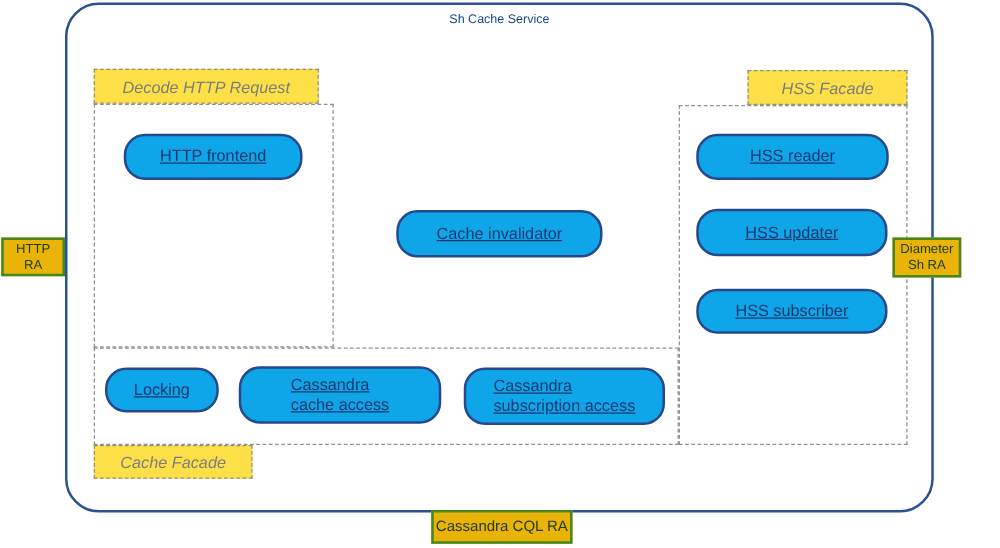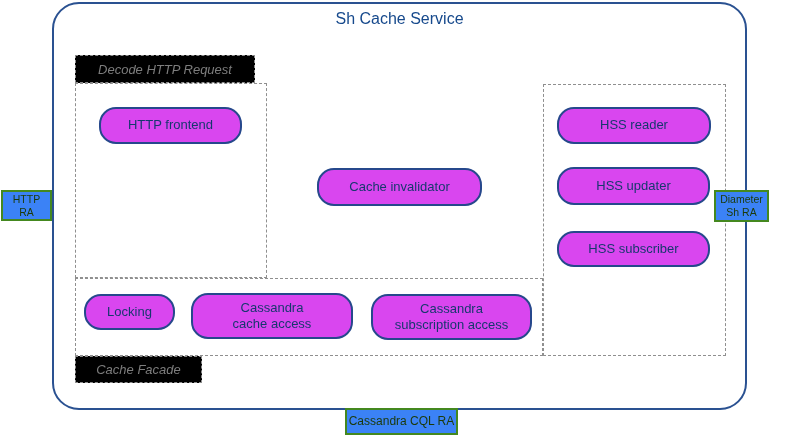--- a/index.html
+++ b/index.html
@@ -6,37 +6,37 @@
   #canvas{
     position:relative;width:800px;height:438px;background:#ffffff;overflow:hidden;
     font-family:"Liberation Sans", sans-serif;
   }
   .container{
     position:absolute;left:52px;top:2px;width:695px;height:408px;
     border:2px solid #2a5191;border-radius:27px;box-sizing:border-box;background:#ffffff;
   }
   .title{
     position:absolute;left:52px;top:10px;width:695px;text-align:center;
-    font-size:16px;color:#16498c;z-index:2;
+    font-size:10px;color:#16498c;z-index:2;
   }
   .region{
     position:absolute;border:1px dashed #8f8f8f;box-sizing:border-box;z-index:1;background:transparent;
   }
   .rlabel{
     position:absolute;border:1px dashed #8f8f8f;box-sizing:border-box;z-index:1;
     display:flex;align-items:center;justify-content:center;
-    font-size:13px;font-style:italic;color:#7d7d7d;background:#000000;
+    font-size:13px;font-style:italic;color:#7d7d7d;background:#fde047;
   }
   .node{
-    position:absolute;background:#d946ef;border:2.5px solid #26488c;border-radius:17px;
+    position:absolute;background:#0ea5e9;border:2.5px solid #26488c;border-radius:17px;
     box-sizing:border-box;display:flex;align-items:center;justify-content:center;
-    text-align:center;color:#17386e;font-size:13px;line-height:1.25;white-space:pre-line;z-index:2;
+    color:#17386e;font-size:13px;line-height:1.25;white-space:pre-line;z-index:2;text-decoration:underline;
   }
   .ra{
-    position:absolute;background:#3b82f6;border:2px solid #44881f;box-sizing:border-box;
+    position:absolute;background:#eab308;border:2px solid #44881f;box-sizing:border-box;
     display:flex;align-items:center;justify-content:center;text-align:center;
     color:#1c3a08;font-size:10.5px;line-height:1.2;white-space:pre-line;z-index:3;
   }
   
   .region-decode{left:75px;top:83px;width:192px;height:195px;}
   .rlabel-decode{left:75px;top:55px;width:180px;height:28px;}
   .region-hss{left:543px;top:84px;width:183px;height:272px;}
   .rlabel-hss{left:598px;top:56px;width:128px;height:28px;}
   .region-cache{left:75px;top:278px;width:468px;height:78px;}
   .rlabel-cache{left:75px;top:356px;width:127px;height:27px;}
@@ -61,20 +61,21 @@
 
 <div id="canvas">
 
   <div class="container"></div>
   <div class="title">Sh Cache Service</div>
 
   <div class="region region-decode"></div>
   <div class="rlabel rlabel-decode">Decode HTTP Request</div>
 
   <div class="region region-hss"></div>
+  <div class="rlabel rlabel-hss">HSS Facade</div>
 
   <div class="region region-cache"></div>
   <div class="rlabel rlabel-cache">Cache Facade</div>
 
   <div class="node n-http-frontend">HTTP frontend</div>
   <div class="node n-cache-invalidator">Cache invalidator</div>
   <div class="node n-hss-reader">HSS reader</div>
   <div class="node n-hss-updater">HSS updater</div>
   <div class="node n-hss-subscriber">HSS subscriber</div>
   <div class="node n-locking">Locking</div>

